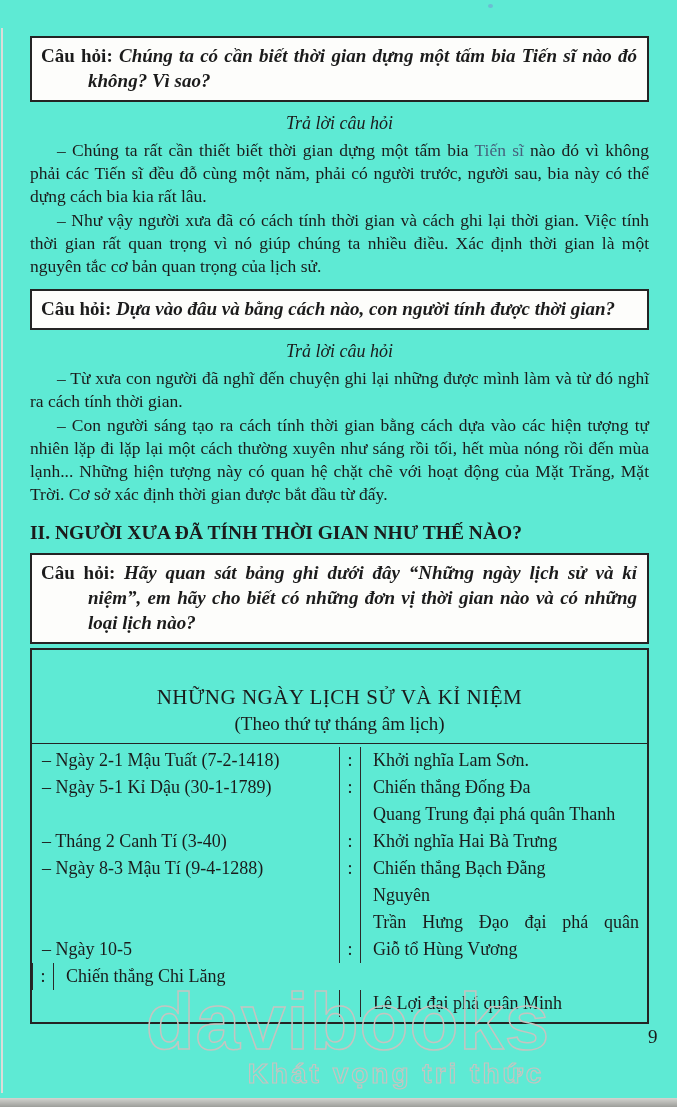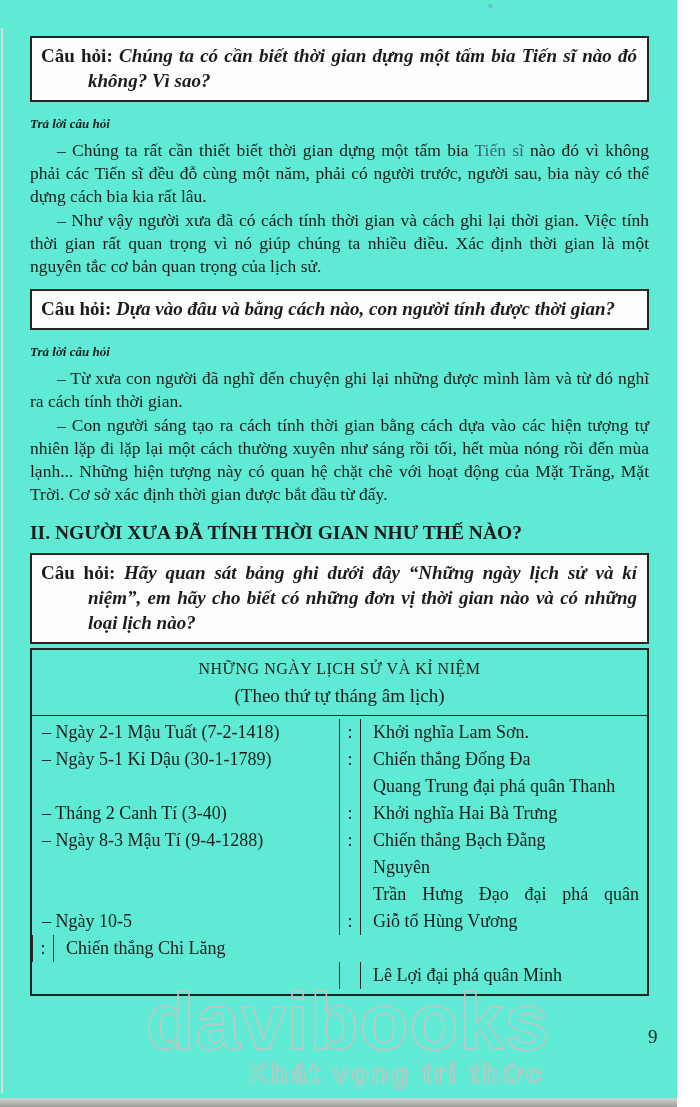--- a/index.html
+++ b/index.html
@@ -32,21 +32,22 @@
     margin: 0;
     font-size: 19px; line-height: 25px; font-weight: bold;
     text-align: justify;
     padding-left: 47px; text-indent: -47px;
   }
   .qlabel { font-style: normal; }
   .qitalic { font-style: italic; }
   
   .answer-heading {
     margin: 9px 28px 3px 30px;
-    font-size: 13px; font-weight: bold; font-style: italic;
+    text-align: center;
+    font-size: 18px; font-weight: normal; font-style: italic;
     line-height: 25px;
   }
   .para {
     margin: 0 28px 0 30px;
     font-size: 17.5px; line-height: 23.2px;
     text-align: justify; text-indent: 27px;
   }
   .hl { color: var(--hl, #3e5d7a); }
   
   .section-heading {
@@ -56,21 +57,21 @@
   
   .hist-table {
     margin: 4px 28px 0 30px;
     border: 2px solid #242424;
   }
   .t-head {
     border-bottom: 1.5px solid #242424;
     padding: 5px 0 6px 0;
     text-align: center;
   }
-  .t-title { font-size: 16px; line-height: 28px; letter-spacing: .5px; }
+  .t-title { font-size: 21px; line-height: 28px; letter-spacing: .5px; margin-top: 28px; }
   .t-subtitle { font-size: 19px; line-height: 26px; }
   .t-body { padding: 3px 0 5px 0; }
   .t-row { display: flex; align-items: stretch; }
   .t-date {
     width: 297px; flex: 0 0 297px;
     padding-left: 10px;
     font-size: 18px; line-height: 27px;
     white-space: nowrap; overflow: hidden;
   }
   .t-colon {

